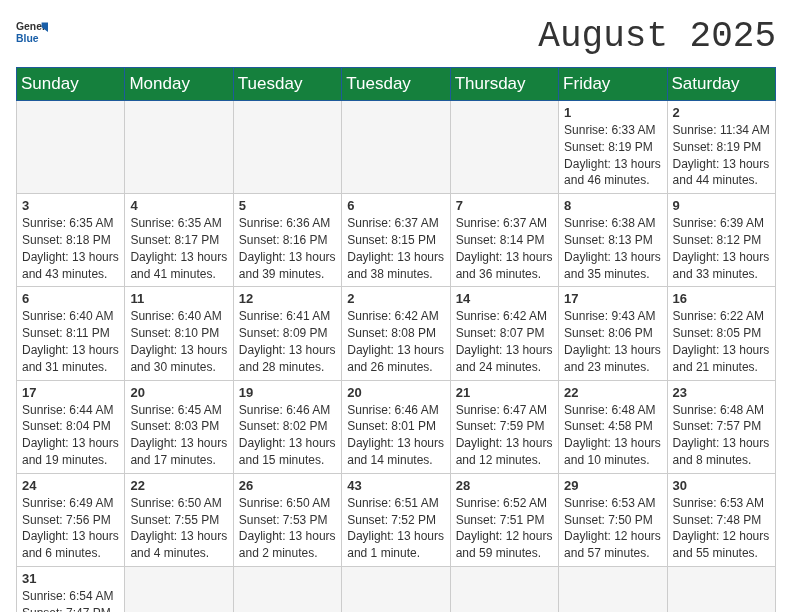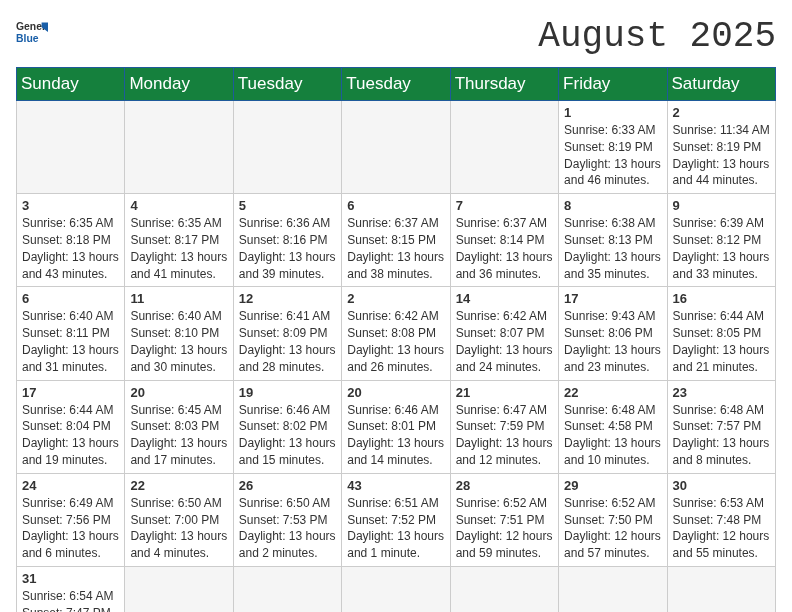--- a/index.html
+++ b/index.html
@@ -201,21 +201,21 @@
 Daylight: 13 hours and 24 minutes.</div>
         </td>
         <td>
           <span class="day-number">17</span>
           <div class="day-info">Sunrise: 9:43 AM
 Sunset: 8:06 PM
 Daylight: 13 hours and 23 minutes.</div>
         </td>
         <td>
           <span class="day-number">16</span>
-          <div class="day-info">Sunrise: 6:44 AM
+          <div class="day-info">Sunrise: 6:22 AM
 Sunset: 8:05 PM
 Daylight: 13 hours and 21 minutes.</div>
         </td>
       </tr>
       <tr>
         <td>
           <span class="day-number">17</span>
           <div class="day-info">Sunrise: 6:44 AM
 Sunset: 8:04 PM
 Daylight: 13 hours and 19 minutes.</div>
@@ -260,21 +260,21 @@
       <tr>
         <td>
           <span class="day-number">24</span>
           <div class="day-info">Sunrise: 6:49 AM
 Sunset: 7:56 PM
 Daylight: 13 hours and 6 minutes.</div>
         </td>
         <td>
           <span class="day-number">22</span>
           <div class="day-info">Sunrise: 6:50 AM
-Sunset: 7:00 PM
+Sunset: 7:55 PM
 Daylight: 13 hours and 4 minutes.</div>
         </td>
         <td>
           <span class="day-number">26</span>
           <div class="day-info">Sunrise: 6:50 AM
 Sunset: 7:53 PM
 Daylight: 13 hours and 2 minutes.</div>
         </td>
         <td>
           <span class="day-number">43</span>
@@ -283,21 +283,21 @@
 Daylight: 13 hours and 1 minute.</div>
         </td>
         <td>
           <span class="day-number">28</span>
           <div class="day-info">Sunrise: 6:52 AM
 Sunset: 7:51 PM
 Daylight: 12 hours and 59 minutes.</div>
         </td>
         <td>
           <span class="day-number">29</span>
-          <div class="day-info">Sunrise: 6:52 AM
+          <div class="day-info">Sunrise: 6:53 AM
 Sunset: 7:50 PM
 Daylight: 12 hours and 57 minutes.</div>
         </td>
         <td>
           <span class="day-number">30</span>
           <div class="day-info">Sunrise: 6:53 AM
 Sunset: 7:48 PM
 Daylight: 12 hours and 55 minutes.</div>
         </td>
       </tr>

